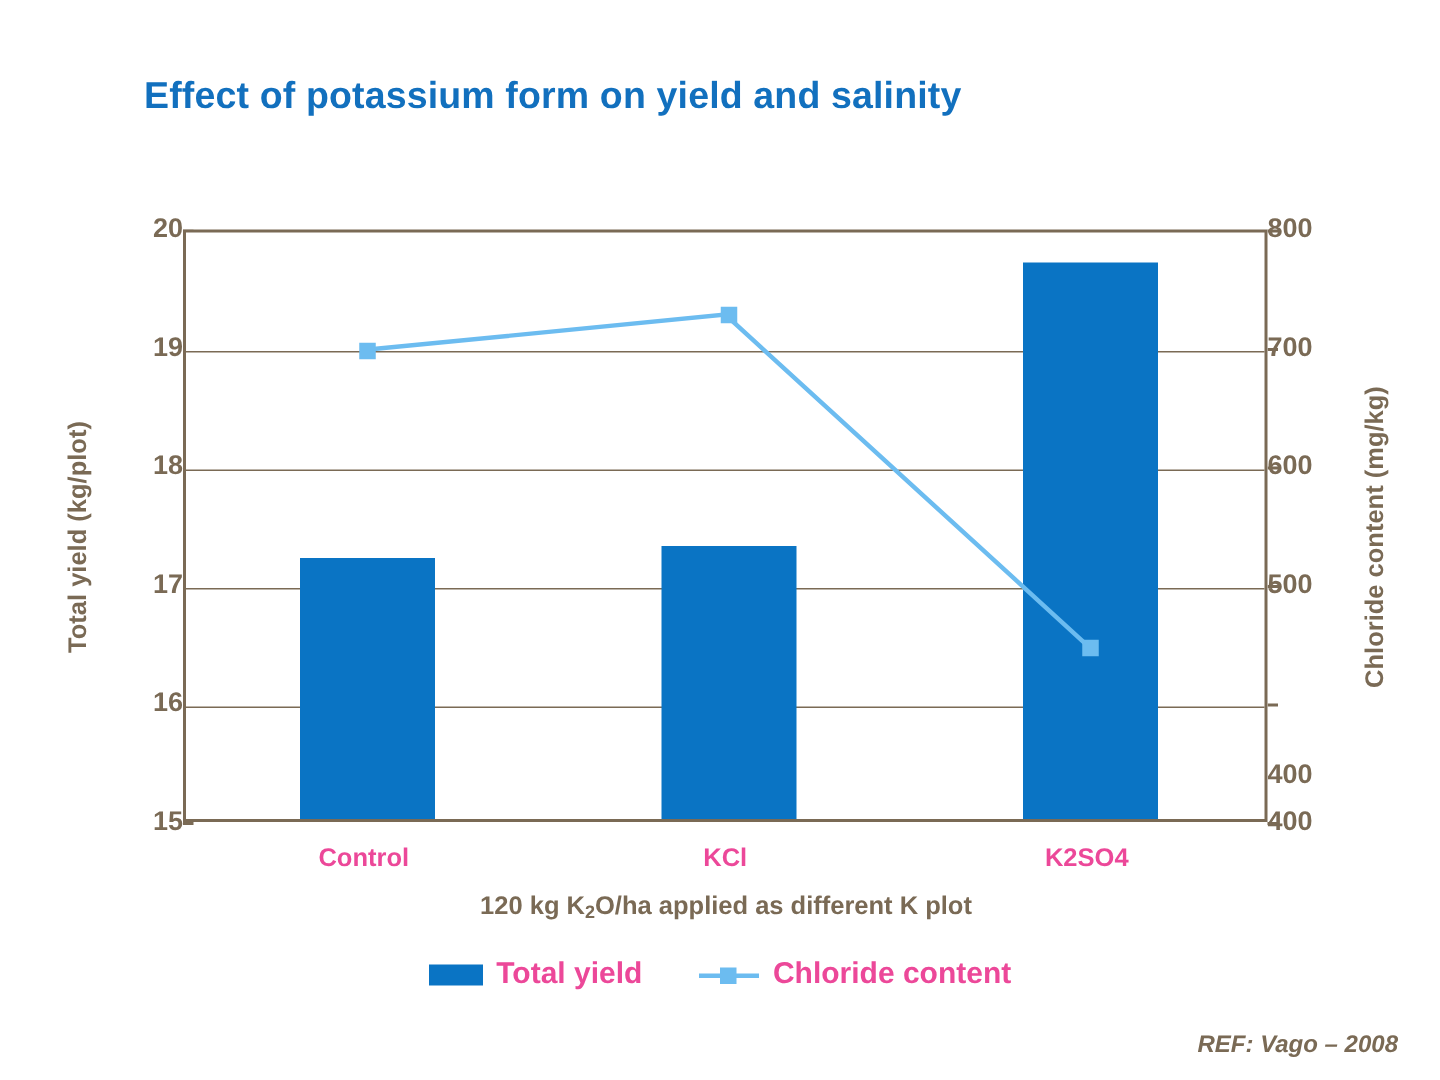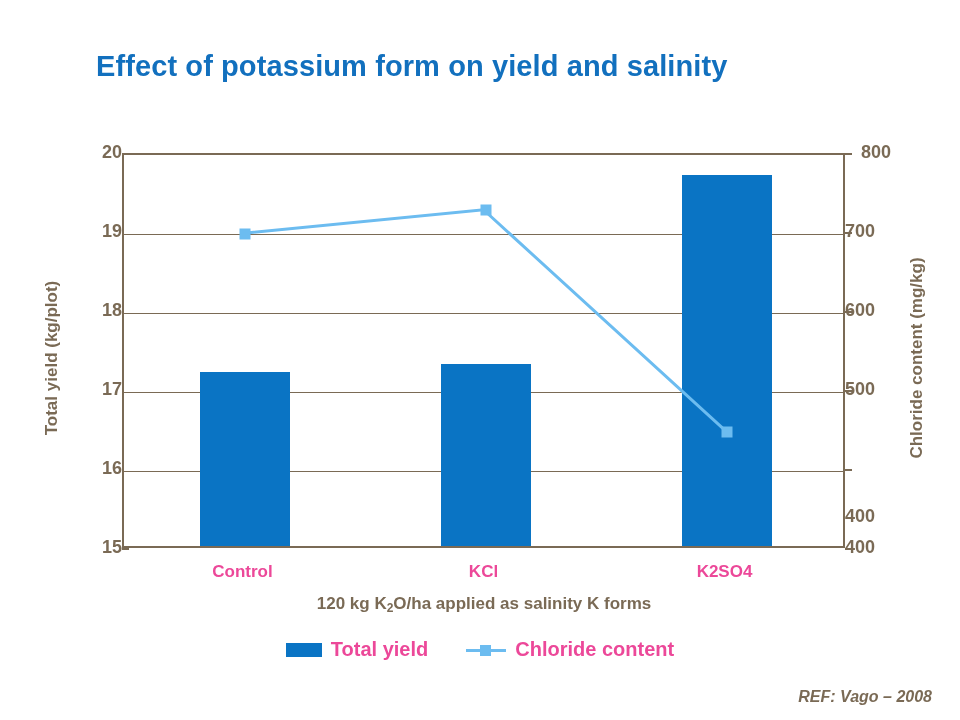--- a/index.html
+++ b/index.html
@@ -18,21 +18,21 @@
     position: absolute;
     left: 0; top: 0;
     width: 960px; height: 720px;
   }
 
   
   .chart-title {
     position: absolute;
     left: 96px;
     top: 50px;
-    font-size: 29px;
+    font-size: 25px;
     font-weight: bold;
     color: #1270be;
     letter-spacing: 0.1px;
     white-space: nowrap;
   }
 
   
   .axis-title {
     position: absolute;
     font-size: 17px;
@@ -226,21 +226,21 @@
 
 <div id="slide">
 
   <div class="chart-title">Effect of potassium form on yield and salinity</div>
 
   <div class="axis-title axis-title-left">Total yield (kg/plot)</div>
 
   <div class="axis-title axis-title-right">Chloride content (mg/kg)</div>
 
   <div class="axis-title axis-title-x">
-    <span>120 kg K</span><span class="sub">2</span><span>O/ha applied as salinity K forms</span>
+    <span>120 kg K</span><span class="sub">2</span><span>O/ha applied as different K plot</span>
   </div>
 
   <div id="ticks-left">
       <div class="tick tick-left" style="top: 384px;">15</div>
       <div class="tickmark" style="top: 395px; right: -7px;"></div>
       <div class="tick tick-left" style="top: 305px;">16</div>
       <div class="tickmark" style="top: 316px; right: -7px;"></div>
       <div class="tick tick-left" style="top: 226px; text-align: right;">17</div>
       <div class="tickmark" style="top: 237px; right: -7px;"></div>
       <div class="tick tick-left" style="top: 147px;">18</div>
@@ -254,21 +254,21 @@
       <div class="tick tick-right" style="top: 384px;">400</div>
       <div class="tickmark" style="top: 395px; left: 0px;"></div>
       <div class="tick tick-right" style="top: 305px; margin-top: 48px;">400</div>
       <div class="tickmark" style="top: 316px; left: 0px;"></div>
       <div class="tick tick-right" style="top: 226px;">500</div>
       <div class="tickmark" style="top: 237px; left: 0px;"></div>
       <div class="tick tick-right" style="top: 147px;">600</div>
       <div class="tickmark" style="top: 158px; left: 0px;"></div>
       <div class="tick tick-right" style="top: 68px;">700</div>
       <div class="tickmark" style="top: 79px; left: 0px;"></div>
-      <div class="tick tick-right" style="top: -11px; margin-left: 16px;">800</div>
+      <div class="tick tick-right" style="top: -11px;">800</div>
       <div class="tickmark" style="top: 0px; left: 0px;"></div>
     </div>
 
   <div id="plot">
     <div id="gridlines">
         <div class="gridline" style="top: 316px;"></div>
         <div class="gridline" style="top: 237px;"></div>
         <div class="gridline" style="top: 158px;"></div>
         <div class="gridline" style="top: 79px;"></div>
       </div>

